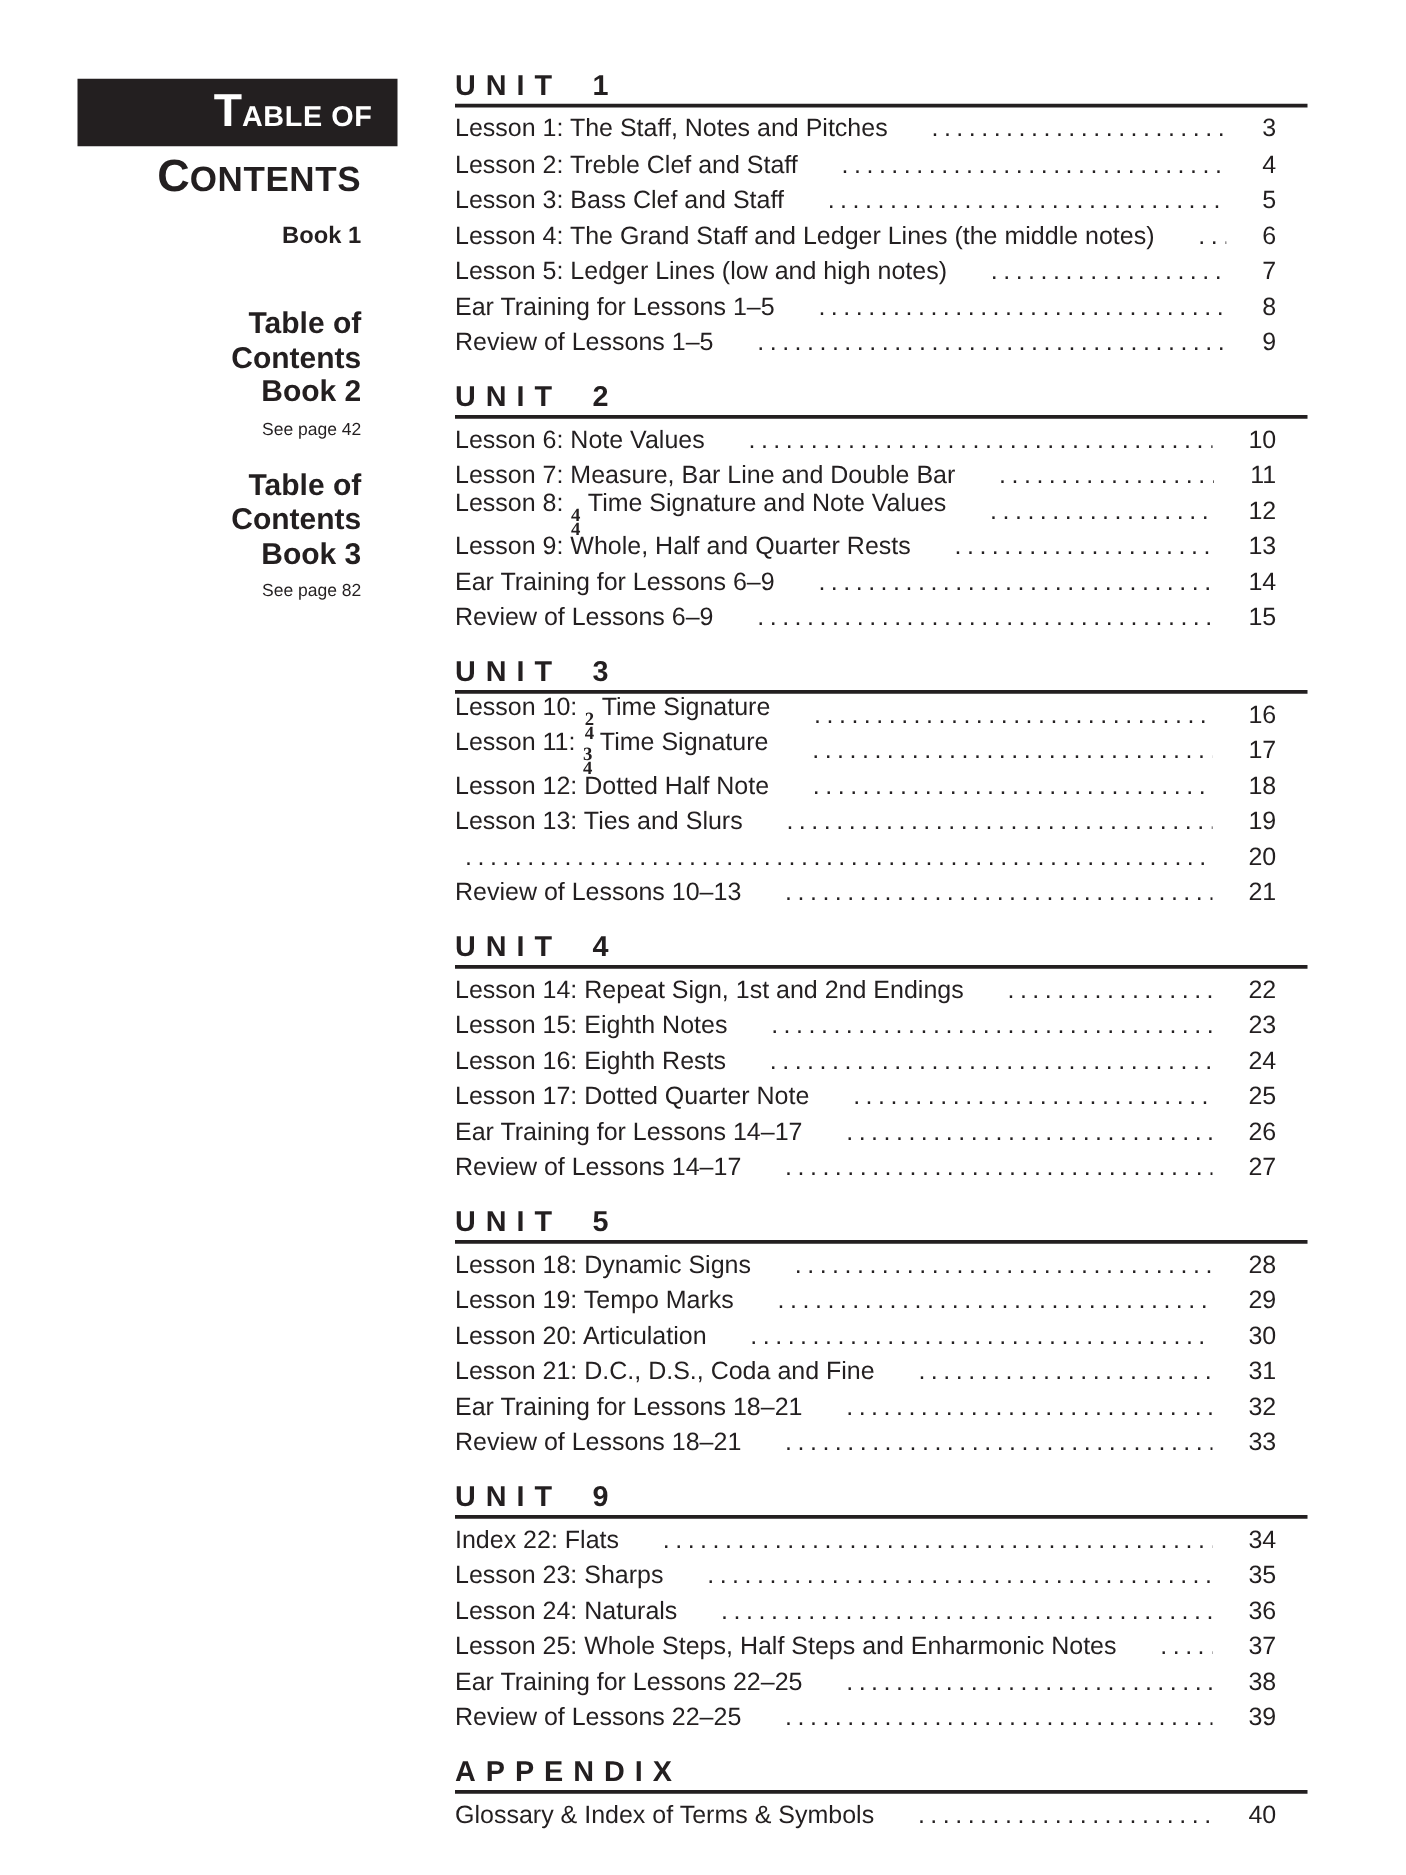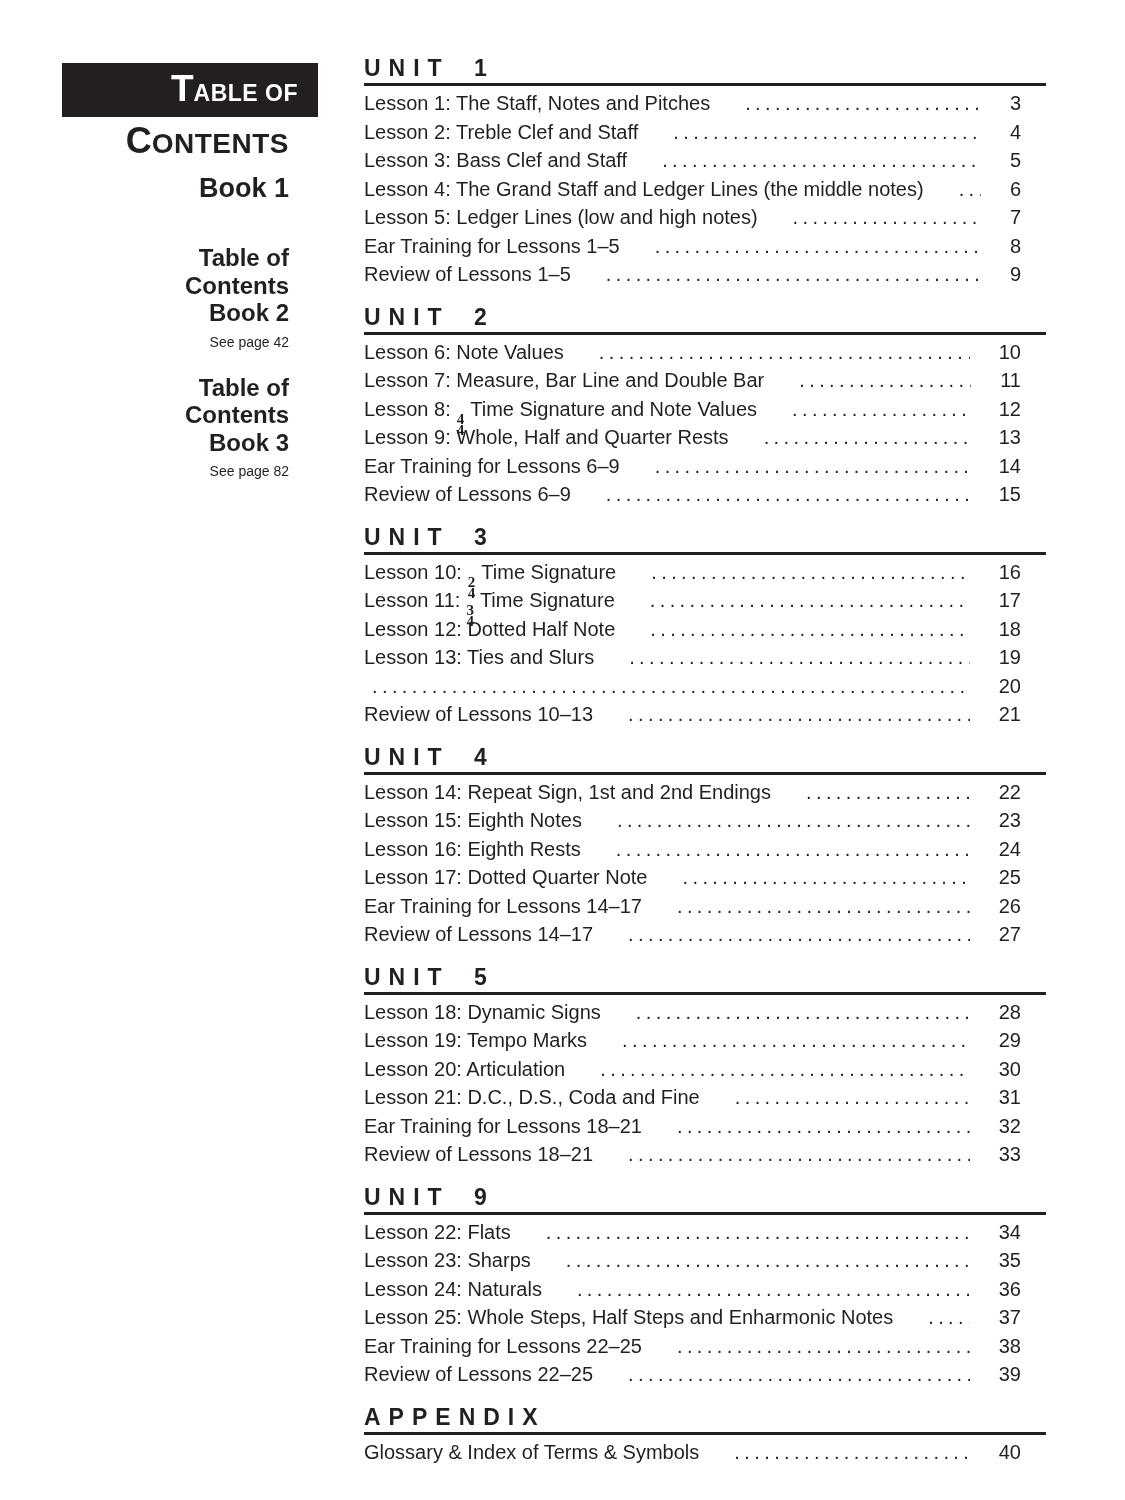--- a/index.html
+++ b/index.html
@@ -38,21 +38,21 @@
     position: absolute;
     left: 32px;
     top: 122px;
     width: 257px;
     text-align: right;
   }
   .contents-line { line-height: 38px; white-space: nowrap; }
   .contents-line .lead-cap   { font-size: 36px; }
   .contents-line .small-caps { font-size: 28px; }
   .book-label {
-    font-size: 27px;
+    font-size: 19px;
     font-weight: bold;
     line-height: 30px;
     margin-top: 6px;
   }
   .ref-block { margin-top: 41px; }
   .ref-block.second { margin-top: 20px; }
   .ref-line {
     font-size: 24px;
     font-weight: bold;
     line-height: 27.5px;
@@ -78,21 +78,21 @@
     line-height: 23px;
     letter-spacing: 8px;
     word-spacing: 10px;
     padding-bottom: 3px;
     border-bottom: 3px solid #231f20;
     margin-bottom: 3px;
     white-space: nowrap;
   }
   .toc-row {
     display: flex;
-    align-items: flex-start;
+    align-items: center;
     font-size: 20px;
     line-height: 28.5px;
     height: 28.5px;
     padding-right: 25px;
     white-space: nowrap;
     gap: 27px;
   }
   .entry-title { white-space: nowrap; }
   .dots {
     flex: 1;
@@ -325,21 +325,21 @@
         </div>
         <div class="toc-row">
           <span class="entry-title"><span>Review of Lessons 18–21</span></span>
           <span class="dots"></span>
           <span class="page">33</span>
         </div>
       </section>
       <section class="unit-section">
         <div class="unit-heading">UNIT 9</div>
         <div class="toc-row">
-          <span class="entry-title"><span>Lesson 22: Flats</span></span>
+          <span class="entry-title"><span>Index 22: Flats</span></span>
           <span class="dots"></span>
           <span class="page">34</span>
         </div>
         <div class="toc-row">
           <span class="entry-title"><span>Lesson 23: Sharps</span></span>
           <span class="dots"></span>
           <span class="page">35</span>
         </div>
         <div class="toc-row">
           <span class="entry-title"><span>Lesson 24: Naturals</span></span>

